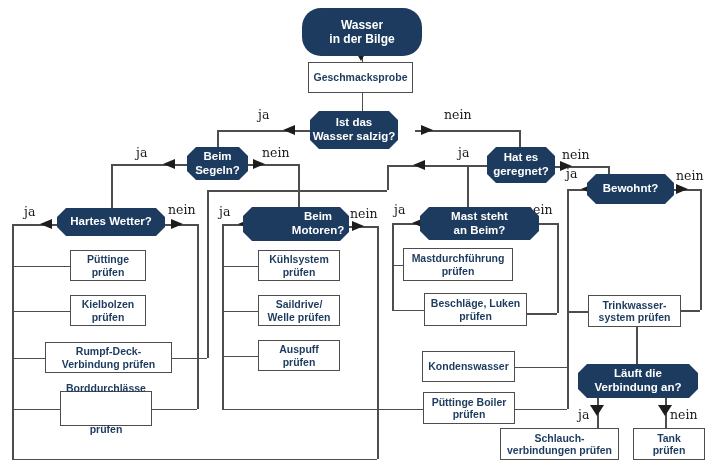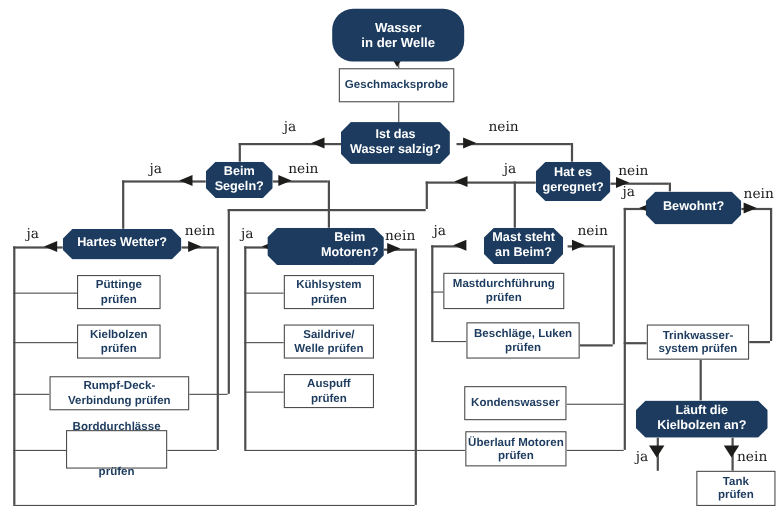--- a/index.html
+++ b/index.html
@@ -109,53 +109,53 @@
     <span class="elabel" style="left: 458px; top: 145px;">ja</span>
     <span class="elabel" style="left: 562px; top: 147px;">nein</span>
     <span class="elabel" style="left: 394px; top: 202px;">ja</span>
     <span class="elabel" style="left: 525px; top: 202px;">nein</span>
     <span class="elabel" style="left: 566px; top: 166px;">ja</span>
     <span class="elabel" style="left: 676px; top: 168px;">nein</span>
     <span class="elabel" style="left: 578px; top: 407px;">ja</span>
     <span class="elabel" style="left: 670px; top: 407px;">nein</span>
     <div class="node pill" style="left: 302px; top: 8px; width: 120px; height: 48px;">
       <div>Wasser</div>
-      <div>in der Welle</div>
+      <div>in der Bilge</div>
     </div>
     <div class="node box" style="left: 308px; top: 62px; width: 105px; height: 31px;">
       <div>Geschmacksprobe</div>
     </div>
-    <div class="node oct" style="left: 310px; top: 111px; width: 99px; height: 38px;">
+    <div class="node oct" style="left: 310px; top: 111px; width: 88px; height: 38px;">
       <div>Ist das</div>
       <div>Wasser salzig?</div>
     </div>
     <div class="node oct" style="left: 187px; top: 147px; width: 61px; height: 33px;">
       <div>Beim</div>
       <div>Segeln?</div>
     </div>
     <div class="node oct" style="left: 487px; top: 147px; width: 68px; height: 36px;">
       <div>Hat es</div>
       <div>geregnet?</div>
     </div>
     <div class="node oct" style="left: 57px; top: 208px; width: 108px; height: 28px;">
       <div>Hartes Wetter?</div>
     </div>
     <div class="node oct" style="left: 243px; top: 207px; width: 106px; height: 34px; padding-left: 44px;">
       <div>Beim Motoren?</div>
     </div>
-    <div class="node oct" style="left: 420px; top: 207px; width: 72px; height: 33px; margin-left: 20px;">
+    <div class="node oct" style="left: 420px; top: 207px; width: 119px; height: 33px;">
       <div>Mast steht</div>
       <div>an Beim?</div>
     </div>
     <div class="node oct" style="left: 587px; top: 174px; width: 87px; height: 30px;">
       <div>Bewohnt?</div>
     </div>
     <div class="node oct" style="left: 578px; top: 364px; width: 120px; height: 34px;">
       <div>Läuft die</div>
-      <div>Kielbolzen an?</div>
+      <div>Verbindung an?</div>
     </div>
     <div class="node box" style="left: 70px; top: 250px; width: 76px; height: 31px;">
       <div>Püttinge</div>
       <div>prüfen</div>
     </div>
     <div class="node box" style="left: 70px; top: 295px; width: 76px; height: 31px;">
       <div>Kielbolzen</div>
       <div>prüfen</div>
     </div>
     <div class="node box" style="left: 45px; top: 342px; width: 127px; height: 31px;">
@@ -183,24 +183,28 @@
       <div>prüfen</div>
     </div>
     <div class="node box" style="left: 424px; top: 293px; width: 103px; height: 33px;">
       <div>Beschläge, Luken</div>
       <div>prüfen</div>
     </div>
     <div class="node box" style="left: 422px; top: 351px; width: 93px; height: 31px;">
       <div>Kondenswasser</div>
     </div>
     <div class="node box" style="left: 423px; top: 392px; width: 92px; height: 32px;">
-      <div>Überlauf Motoren</div>
+      <div>Püttinge Boiler</div>
       <div>prüfen</div>
     </div>
     <div class="node box" style="left: 588px; top: 295px; width: 93px; height: 32px;">
       <div>Trinkwasser-</div>
       <div>system prüfen</div>
     </div>
+    <div class="node box" style="left: 500px; top: 428px; width: 119px; height: 32px;">
+      <div>Schlauch-</div>
+      <div>verbindungen prüfen</div>
+    </div>
     <div class="node box" style="left: 633px; top: 428px; width: 72px; height: 32px;">
       <div>Tank</div>
       <div>prüfen</div>
     </div>
   </div>
 
 </body></html>

